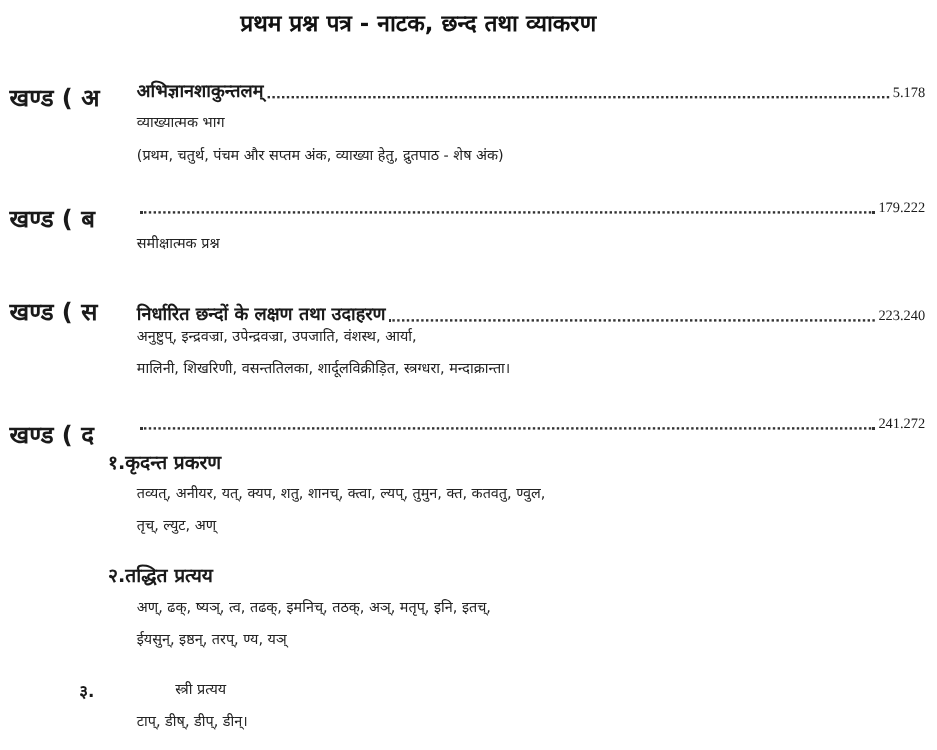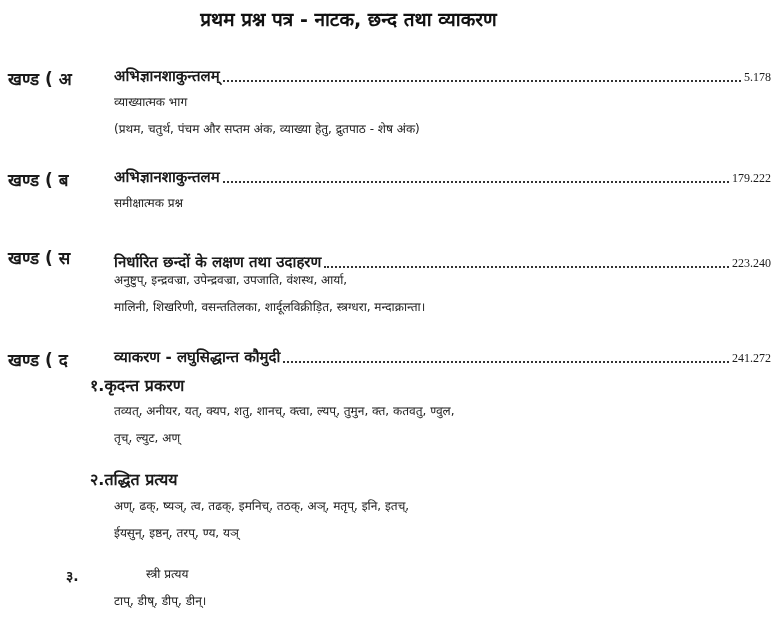--- a/index.html
+++ b/index.html
@@ -7,21 +7,21 @@
     width: 781px; height: 625px; position: relative; overflow: hidden;
     font-family: "DejaVu Serif", serif; color: #1a1a1a;
   }
   .title {
     position: absolute; top: 6px; left: 0; width: 697px; text-align: center;
     font-family: "DejaVu Sans", sans-serif; font-weight: bold; font-size: 19px;
     color: #111;
   }
   .khand {
     position: absolute; left: 8px; font-family: "DejaVu Sans", sans-serif;
-    font-weight: bold; font-size: 17px; white-space: nowrap;
+    font-weight: bold; font-size: 20px; white-space: nowrap;
   }
   .heading-line {
     position: absolute; left: 114px; right: 10px; display: flex; align-items: flex-end;
     font-size: 15px;
   }
   .heading-text { font-family: "DejaVu Sans", sans-serif; font-weight: bold; white-space: nowrap; }
   .leader {
     flex: 1; border-bottom: 2px dotted #333; margin: 0 3px; height: 0; position: relative; top: -3px;
   }
   .page-ref { font-family: "Liberation Serif", serif; font-size: 12px; white-space: nowrap; }
@@ -47,38 +47,36 @@
 <div class="heading-line" style="top:65px">
   <span class="heading-text">अभिज्ञानशाकुन्तलम्</span>
   <span class="leader"></span>
   <span class="page-ref">5.178</span>
 </div>
 <div class="line" style="top:93px">व्याख्यात्मक  भाग</div>
 <div class="line" style="top:120px">(प्रथम, चतुर्थ, पंचम और सप्तम अंक, व्याख्या हेतु, द्रुतपाठ - शेष अंक)</div>
 
 <div class="khand" style="top:168px">खण्ड ( ब</div>
 <div class="heading-line" style="top:166px">
-  <span class="heading-text">अभिज्ञानशाकुन्तलम</span>
   <span class="leader"></span>
   <span class="page-ref">179.222</span>
 </div>
 <div class="line" style="top:194px">समीक्षात्मक  प्रश्न</div>
 
 <div class="khand" style="top:246px">खण्ड ( स</div>
 <div class="heading-line" style="top:251px">
   <span class="heading-text">निर्धारित छन्दों के लक्षण तथा उदाहरण</span>
   <span class="leader"></span>
   <span class="page-ref">223.240</span>
 </div>
 <div class="line" style="top:271px">अनुष्टुप्, इन्द्रवज्रा, उपेन्द्रवज्रा, उपजाति, वंशस्थ, आर्या,</div>
 <div class="line" style="top:298px">मालिनी, शिखरिणी, वसन्ततिलका, शार्दूलविक्रीड़ित, स्त्रग्धरा, मन्दाक्रान्ता।</div>
 
 <div class="khand" style="top:348px">खण्ड ( द</div>
 <div class="heading-line" style="top:346px">
-  <span class="heading-text">व्याकरण - लघुसिद्धान्त कौमुदी</span>
   <span class="leader"></span>
   <span class="page-ref">241.272</span>
 </div>
 
 <div class="sub-heading" style="top:374px">१.कृदन्त प्रकरण</div>
 <div class="line" style="top:402px">तव्यत्, अनीयर, यत्, क्यप, शतु, शानच्, क्त्वा, ल्यप्, तुमुन, क्त, कतवतु, ण्वुल,</div>
 <div class="line" style="top:429px">तृच्, ल्युट, अण्</div>
 
 <div class="sub-heading" style="top:468px">२.तद्धित प्रत्यय</div>
 <div class="line" style="top:497px">अण्, ढक्, ष्यञ्, त्व, तढक्, इमनिच्, तठक्, अञ्, मतृप्, इनि, इतच्,</div>

